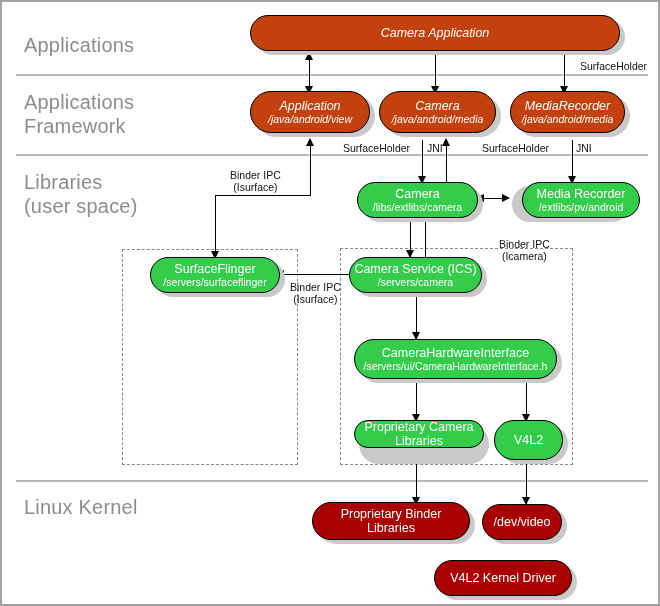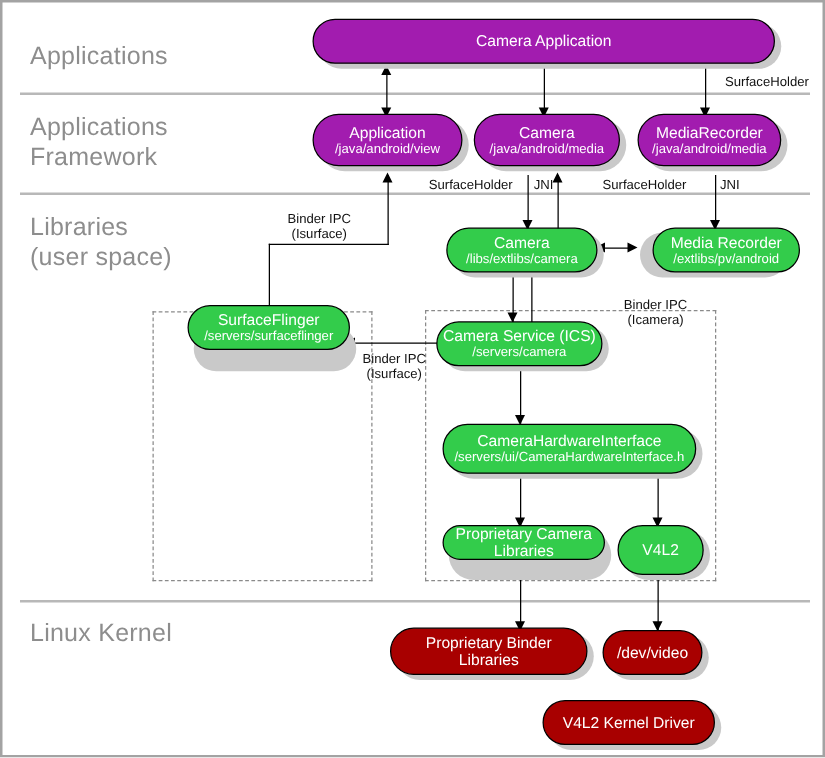--- a/index.html
+++ b/index.html
@@ -13,21 +13,21 @@
   
   .layer-label{position:absolute;color:#8d8d8d;font-size:20px;line-height:24px;
                white-space:pre;letter-spacing:.2px;}
 
   
   .node{position:absolute;box-sizing:border-box;border-radius:999px;
         display:flex;flex-direction:column;align-items:center;justify-content:center;
         color:#ffffff;text-align:center;border:1px solid #000;z-index:5;}
   .node .t1{font-size:12.5px;line-height:14px;white-space:nowrap;}
   .node .t2{font-size:10.5px;line-height:12px;white-space:nowrap;}
-  .node.blue{background:#a21caf;}
+  .node.blue{background:#c2410c;font-style:italic;}
   .node.green{background:#2ecc40;background:#33cc4b;}
   .node.red{background:#a80000;}
   .shadow{position:absolute;border-radius:999px;background:#c9c9c9;z-index:4;}
 
   
   .group{position:absolute;border:1.5px dashed #8a8a8a;box-sizing:border-box;z-index:1;}
 
   
   .ln{position:absolute;background:#000;z-index:3;}
   .vl{width:1.4px;}
@@ -154,21 +154,21 @@
     <span class="t2">/libs/extlibs/camera</span>
   </div>
 
   <div class="shadow" style="left:510px;top:184px;width:118px;height:36px;"></div>
   <div class="node green" style="left:520px;top:180px;width:118px;height:36px;">
     <span class="t1">Media Recorder</span>
     <span class="t2">/extlibs/pv/android</span>
   </div>
 
   <div class="shadow" style="left:153px;top:259px;width:130px;height:36px;"></div>
-  <div class="node green" style="left:148px;top:242px;width:130px;height:36px;">
+  <div class="node green" style="left:148px;top:255px;width:130px;height:36px;">
     <span class="t1">SurfaceFlinger</span>
     <span class="t2">/servers/surfaceflinger</span>
   </div>
 
   <div class="shadow" style="left:352px;top:259px;width:133px;height:36px;"></div>
   <div class="node green" style="left:347px;top:255px;width:133px;height:36px;">
     <span class="t1">Camera Service (ICS)</span>
     <span class="t2">/servers/camera</span>
   </div>
 

